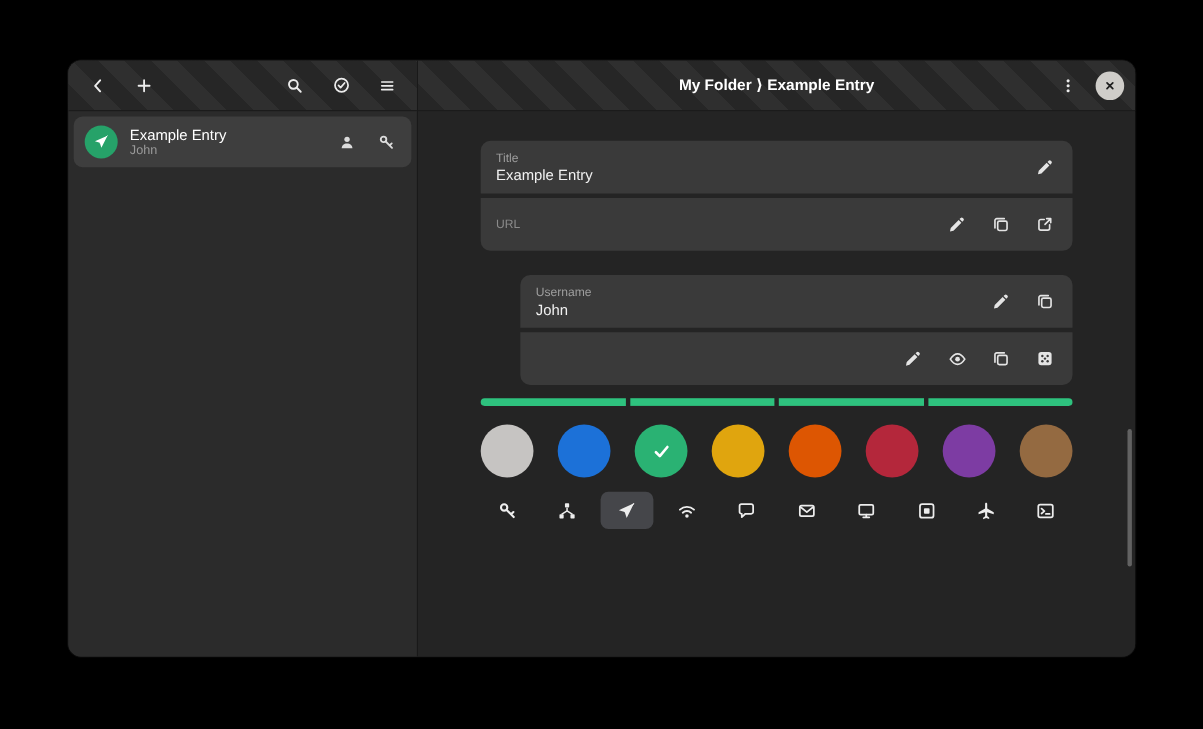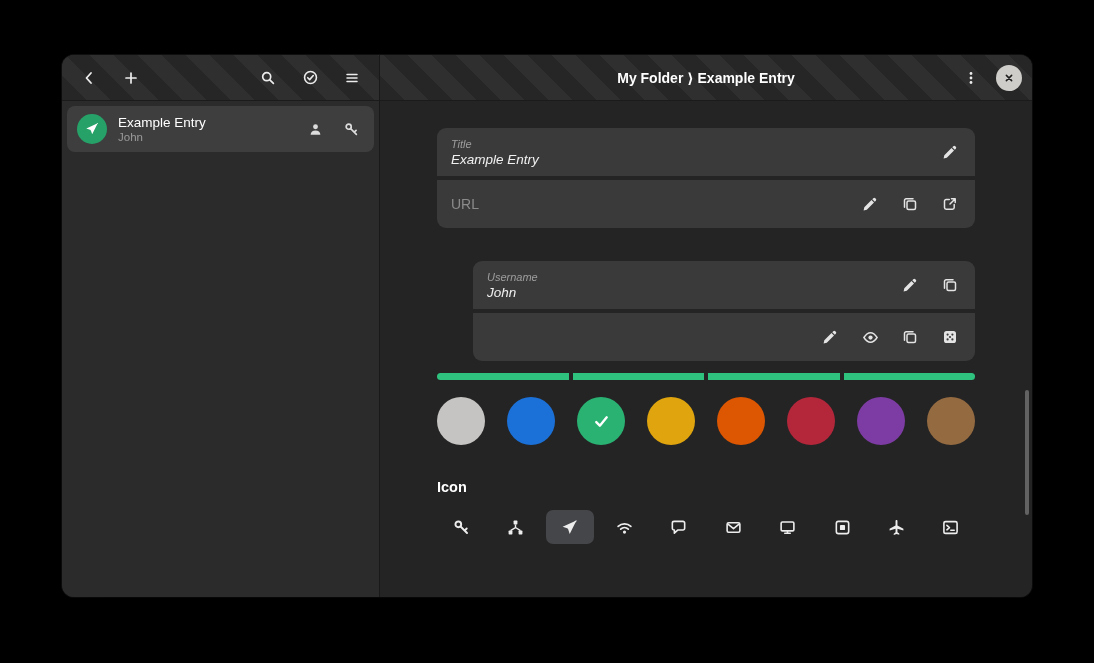--- a/index.html
+++ b/index.html
@@ -51,35 +51,35 @@
   .main { flex:1; display:flex; flex-direction:column; background:#242424; position:relative; }
   .main .hdr { justify-content:center; position:relative;text-align:right; }
   .main-title { font-weight:bold; font-size:14px; color:#fff; }
   .hdr-right { position:absolute; right:10px; top:0; height:46px; display:flex; gap:8px; align-items:center; }
   .close-btn {
     width:26px; height:26px; border:none; border-radius:50%; background:#cfcdc9;
     display:flex; align-items:center; justify-content:center; cursor:pointer;
   }
   .content { padding:27px 0 0 57px; width:595px; }
   .group { display:flex; flex-direction:column; gap:4px; width:538px; }
-  .group .row:first-child { border-radius:9px 9px 0 0;font-style:italic; }
+  .group .row:first-child { border-radius:9px 9px 0 0; }
   .group .row:last-child { border-radius:0 0 9px 9px; }
   .row {
     background:#3a3a3a; height:48px; display:flex; align-items:center;
     padding:0 10px 0 14px;
   }
   .row-text { display:flex; flex-direction:column; justify-content:center; gap:2px; min-width:0; }
   .row-label { font-size:11px; color:#9e9e9e; }
   .row-value { font-size:13.5px; color:#f1f1f1; }
   .row-dots { font-size:11.5px; letter-spacing:1.6px; color:#f1f1f1; }
-  .row-placeholder { font-size:14px; color:#8b8b8b; }
+  .row-placeholder { font-size:11px; color:#8b8b8b; }
   .row-actions { margin-left:auto; display:flex; gap:10px; align-items:center; }
   .act-btn { width:30px; height:30px; border:none; background:transparent; color:#e4e4e4;
     display:flex; align-items:center; justify-content:center; cursor:pointer; border-radius:6px; }
-  .g2 { margin-top:33px;padding-left:36px; }
+  .g2 { margin-top:22px;padding-left:36px; }
   .strength { margin-top:12px; display:flex; gap:4px; height:7px; width:538px; }
   .strength span { flex:1; }
   .strength span:first-child { border-radius:4px 0 0 4px; }
   .strength span:last-child { border-radius:0 4px 4px 0; }
   .section-heading { margin-top:33px; font-size:14.5px; font-weight:bold; color:#ffffff; line-height:19px; width:538px; }
   .swatch-row { margin-top:17px; width:538px; display:flex; justify-content:space-between; }
   .swatch { width:48px; height:48px; border-radius:50%; display:flex; align-items:center; justify-content:center; cursor:pointer; }
   .icon-row { margin-top:13px; width:538px; display:flex; justify-content:space-between; }
   .icon-opt {
     width:48px; height:34px; border:none; background:transparent; color:#ededed;
@@ -282,21 +282,20 @@
               <path d="M3.6 8.5 l3 3 5.8-7" fill="none" stroke="#fff" stroke-width="2" stroke-linecap="round" stroke-linejoin="round"></path>
             </svg>
           </div>
           <div class="swatch" style="background: rgb(224, 165, 14);"></div>
           <div class="swatch" style="background: rgb(221, 86, 2);"></div>
           <div class="swatch" style="background: rgb(180, 39, 59);"></div>
           <div class="swatch" style="background: rgb(125, 60, 163);"></div>
           <div class="swatch" style="background: rgb(148, 106, 65);"></div>
         </div>
 
-      <div class="section-heading">Icon</div>
       <div class="icon-row">
           <button class="icon-opt">
             <svg viewBox="0 0 16 16" width="17" height="17">
               <circle cx="5" cy="5" r="2.7" fill="none" stroke="currentColor" stroke-width="1.8"></circle>
               <path d="M7.1 7.1 L13.2 13.2 M10.9 10.9 l2-2" fill="none" stroke="currentColor" stroke-width="1.8" stroke-linecap="round"></path>
             </svg>
           </button>
           <button class="icon-opt">
             <svg viewBox="0 0 16 16" width="17" height="17">
               <rect x="6.2" y="1.5" width="3.6" height="3.6" rx=".6" fill="currentColor"></rect>

